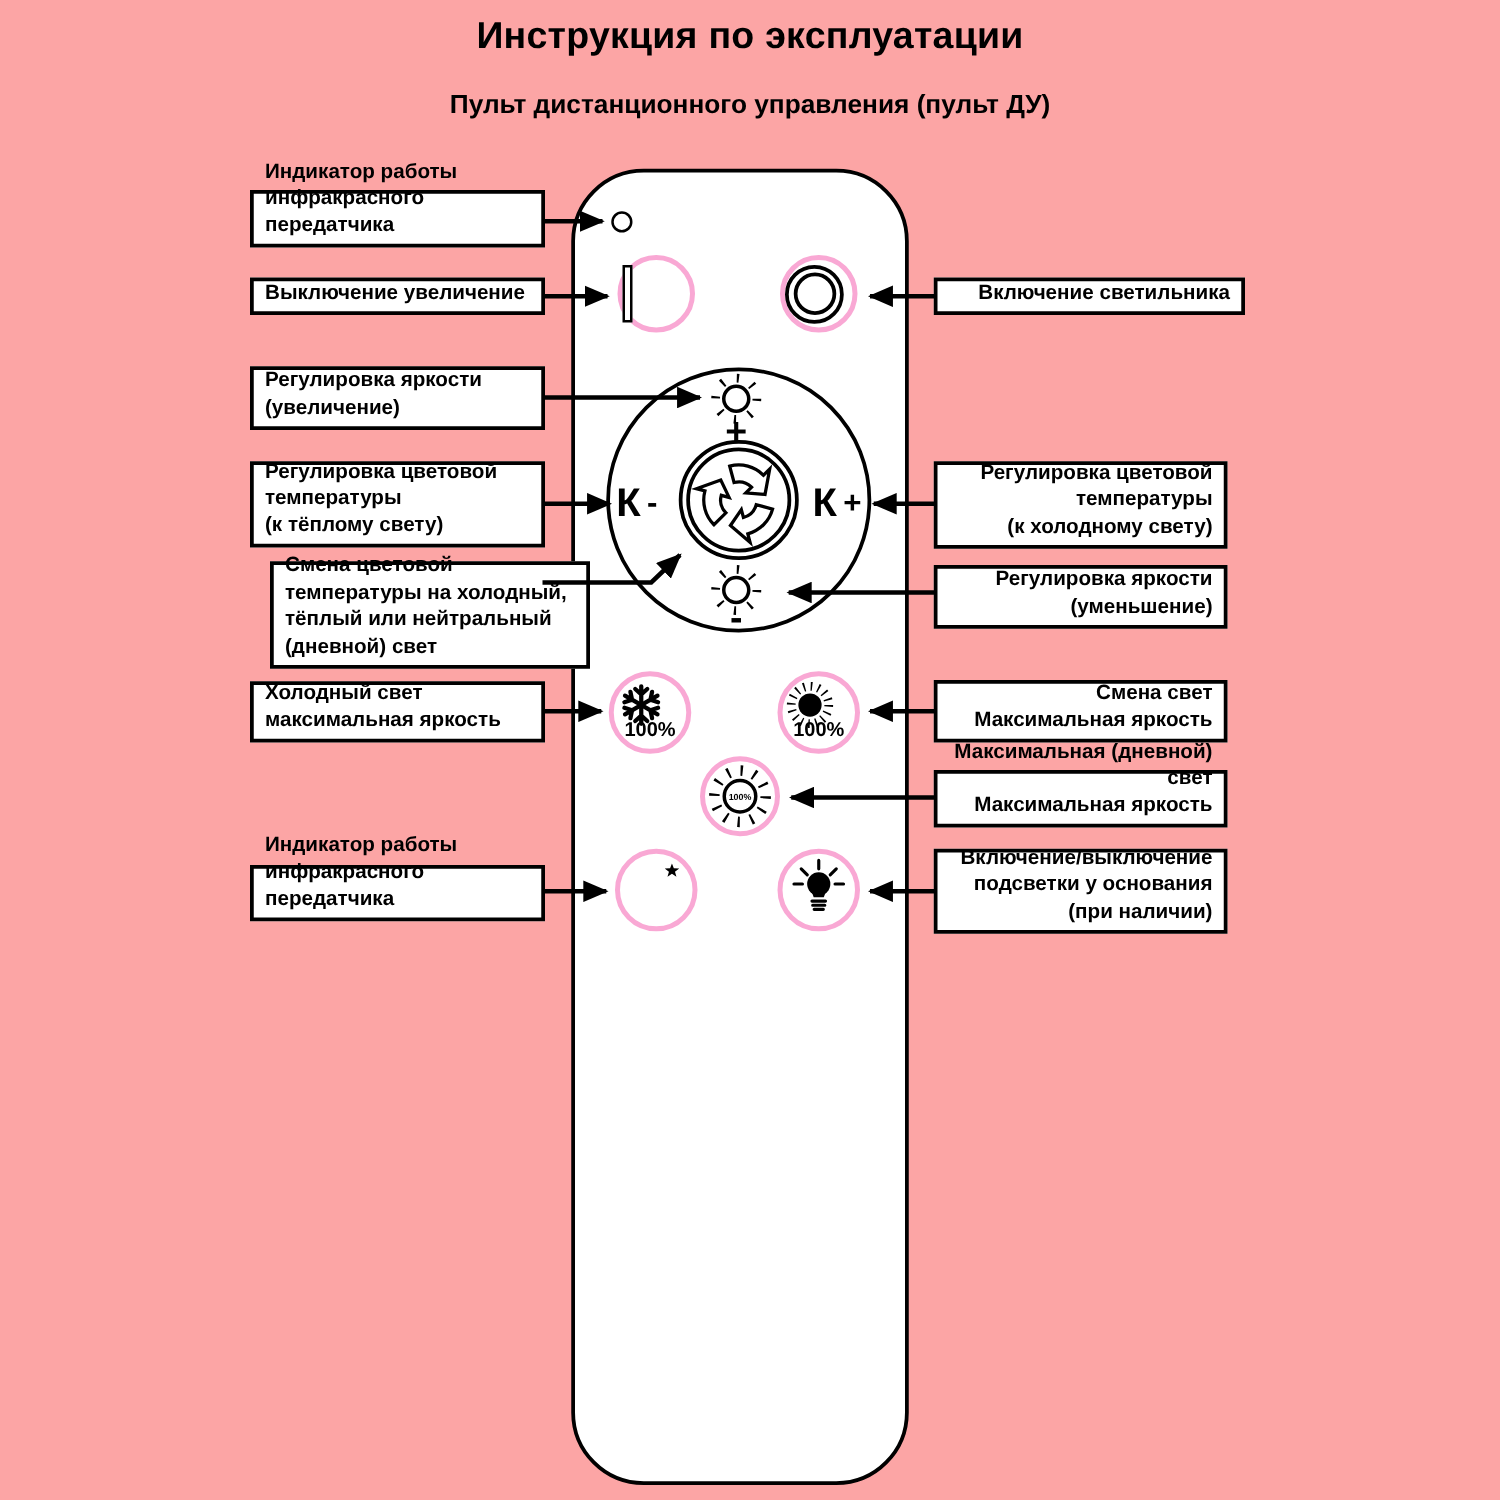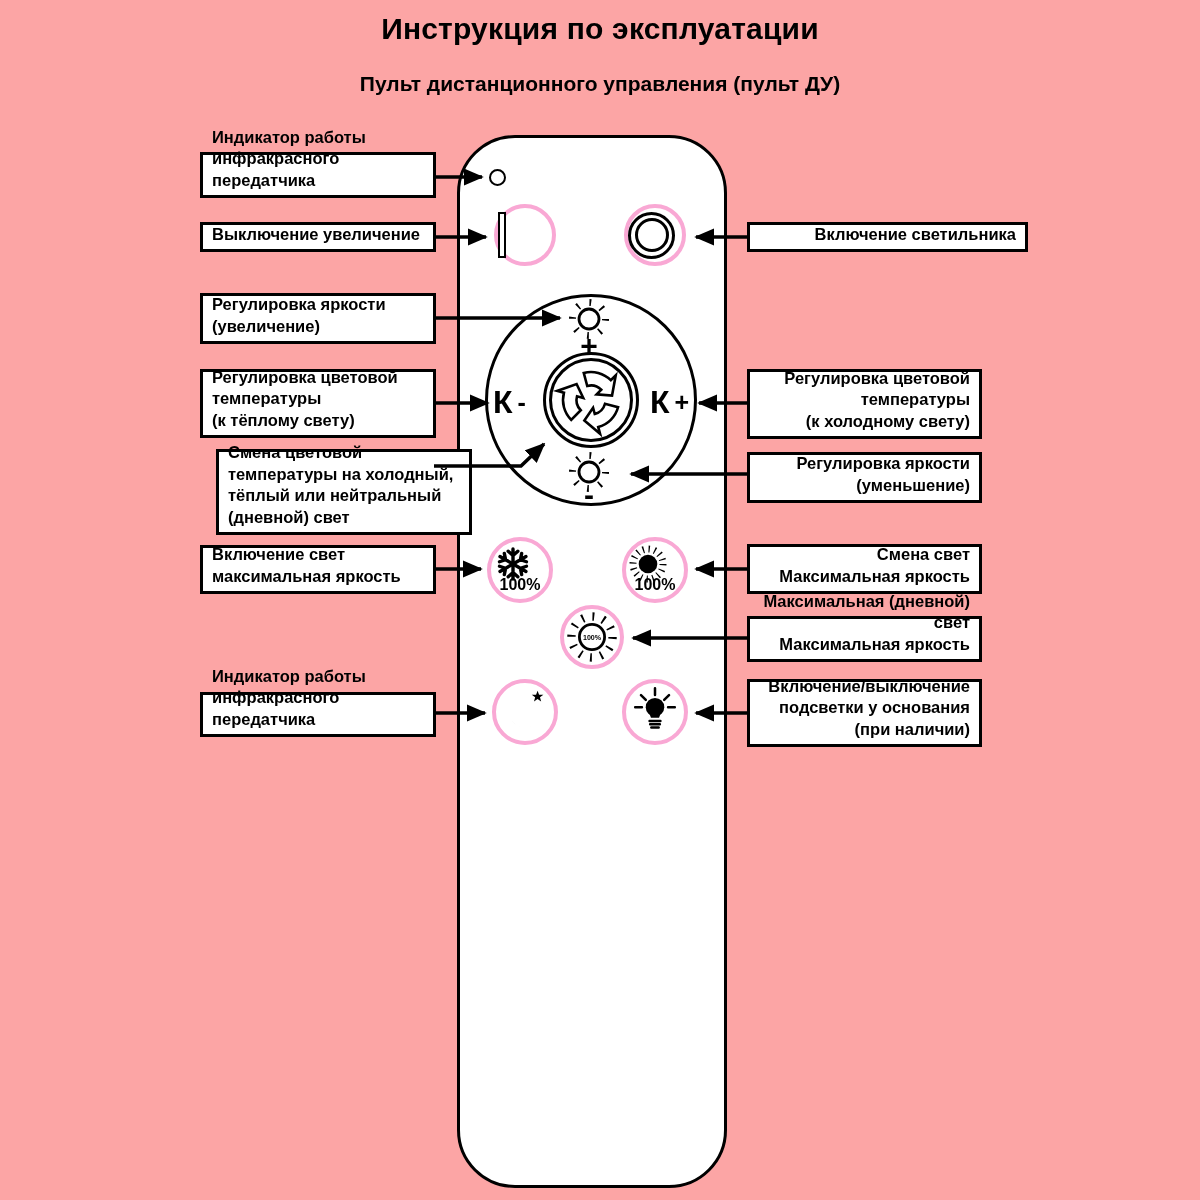--- a/index.html
+++ b/index.html
@@ -165,29 +165,29 @@
 температуры
 (к тёплому свету)</div>
     </div>
   <div class="box" style="left:216px;top:449px;width:256px;height:86px;">
     <div class="txt">Смена цветовой
 температуры на холодный,
 тёплый или нейтральный
 (дневной) свет</div>
     </div>
   <div class="box" style="left:200px;top:545px;width:236px;height:49px;">
-    <div class="txt">Включение свет
+    <div class="txt">Холодный свет
 максимальная яркость</div>
     </div>
   <div class="box" style="left:200px;top:692px;width:236px;height:45px;">
     <div class="txt">Индикатор работы
 инфракрасного передатчика</div>
     </div>
 
-  <div class="box right" style="left:747px;top:222px;width:281px;height:30px;">
+  <div class="box right" style="left:747px;top:222px;width:249px;height:30px;">
     <div class="txt">Включение светильника</div>
     </div>
   <div class="box right" style="left:747px;top:369px;width:235px;height:70px;">
     <div class="txt">Регулировка цветовой
 температуры
 (к холодному свету)</div>
     </div>
   <div class="box right" style="left:747px;top:452px;width:235px;height:51px;">
     <div class="txt">Регулировка яркости
 (уменьшение)</div>

